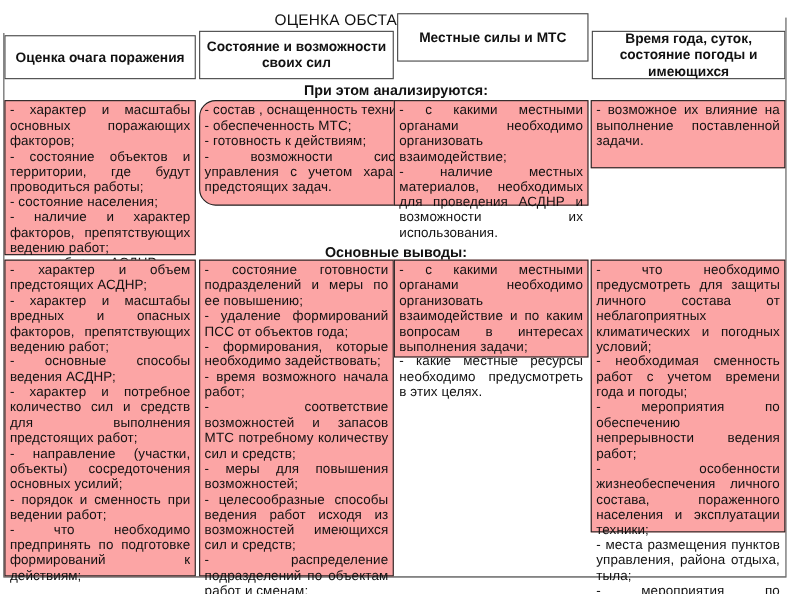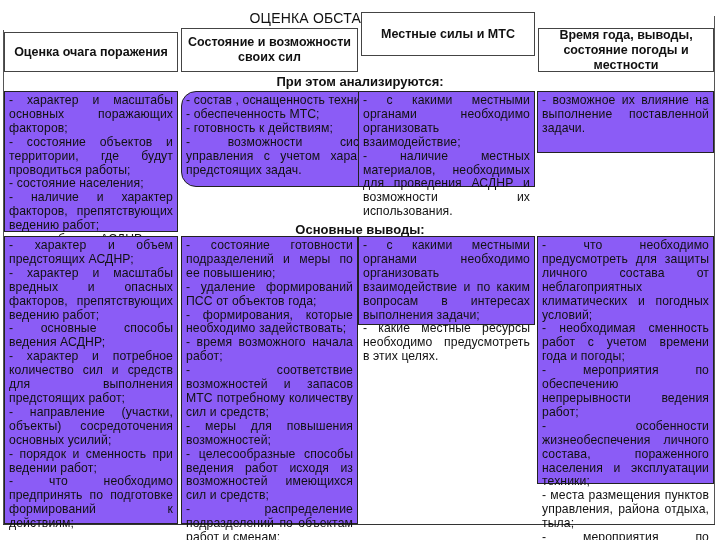--- a/index.html
+++ b/index.html
@@ -12,21 +12,21 @@
   .hdr {
     position: absolute; display: flex; align-items: center; justify-content: center;
     text-align: center; font-weight: bold; font-size: 12.5px; line-height: 15px;
     border: 1px solid #444; background: #fff; padding: 2px 4px;
   }
   .section {
     position: absolute; left: 0; width: 720px; text-align: center;
     font-weight: bold; font-size: 13px;
   }
   .box {
-    position: absolute; border: 1px solid #222; background: #8b5cf6;
+    position: absolute; border: 1px solid #222; background: #fca5a5;
     font-size: 12.2px; line-height: 13.9px; padding: 2px 4px 2px 4px;
     text-align: justify; letter-spacing: 0.1px;
   }
   .box .item { display: block; }
   .vline { position: absolute; width: 1px; background: #555; }
   .hline { position: absolute; height: 1px; background: #333; }
 </style>
 </head>
 <body>
 
@@ -39,21 +39,21 @@
 <div class="hdr" style="left:4px;top:32px;width:174px;height:40px;">
   <span>Оценка очага поражения</span>
 </div>
 <div class="hdr" style="left:181px;top:28px;width:177px;height:44px;">
   <span>Состояние и возможности своих сил</span>
 </div>
 <div class="hdr" style="left:361px;top:12px;width:174px;height:44px;">
   <span>Местные силы и МТС</span>
 </div>
 <div class="hdr" style="left:538px;top:28px;width:176px;height:44px;">
-  <span>Время года, выводы, состояние погоды и местности</span>
+  <span>Время года, суток, состояние погоды и имеющихся</span>
 </div>
 
 <div class="section" style="top:74px;text-align:center;">При этом анализируются:</div>
 
 <div class="box" style="left:4px;top:91px;width:174px;height:141px;">
   <span class="item">- характер и масштабы основных поражающих факторов;</span>
   <span class="item">- состояние объектов и территории, где будут проводиться работы;</span>
   <span class="item">- состояние населения;</span>
   <span class="item">- наличие и характер факторов, препятствующих ведению работ;</span>
   <span class="item">- вид и объемы АСДНР.</span>

